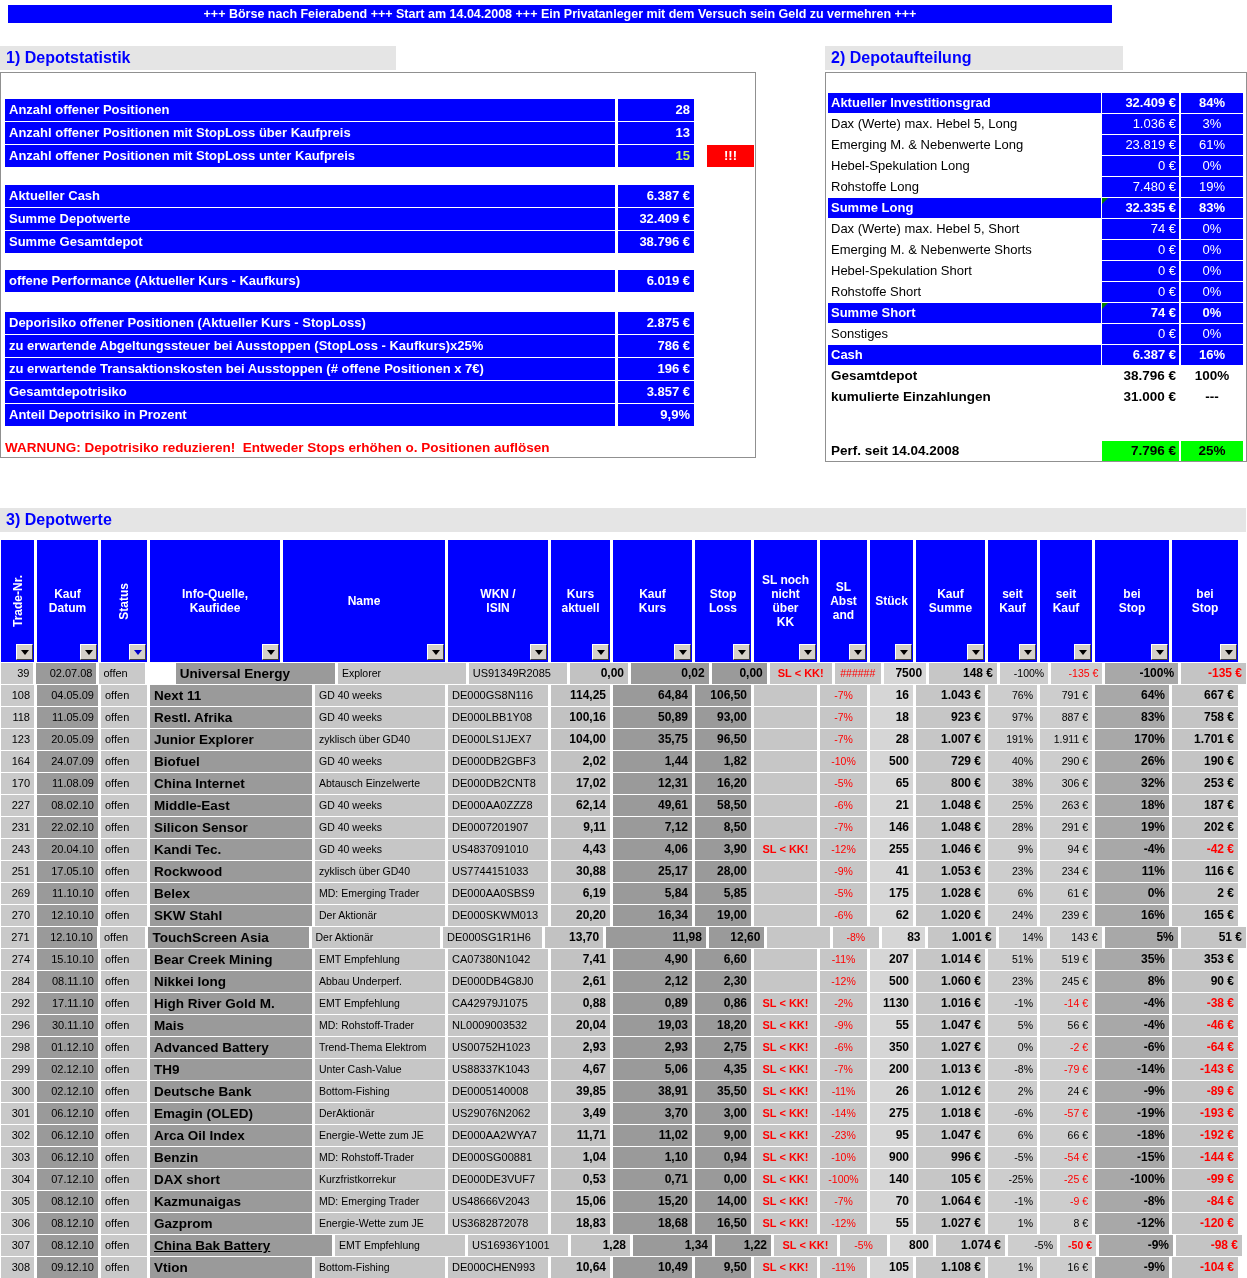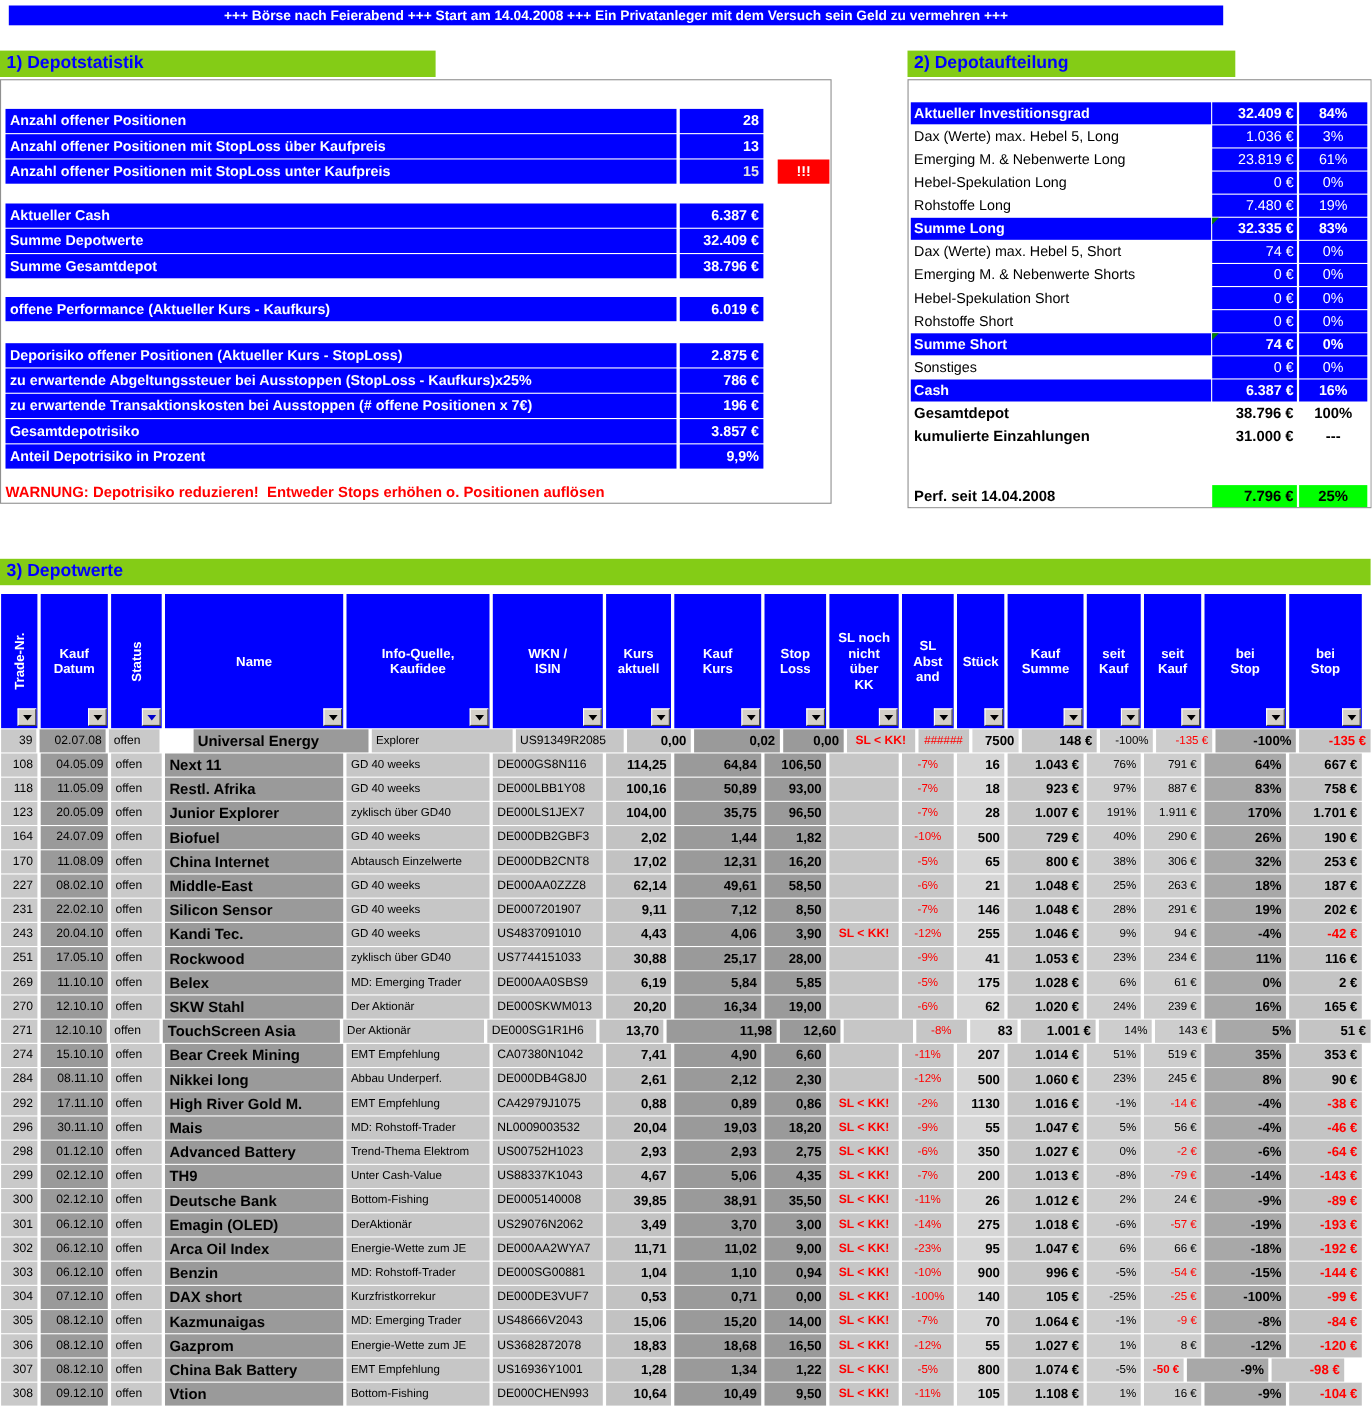--- a/index.html
+++ b/index.html
@@ -7,42 +7,42 @@
     width:1247px;height:1278px;position:relative;overflow:hidden;background:#FFFFFF;
     font-family:"Liberation Sans",sans-serif;-webkit-font-smoothing:none;
   }
   
   .banner{
     position:absolute;left:8px;top:5px;width:1104px;height:18px;background:#0000FF;
     color:#FFFFFF;font-weight:bold;font-size:12.5px;text-align:center;line-height:18px;
   }
   
   .sec-title{
-    position:absolute;background:#84cc16;color:#0000FF;font-weight:bold;font-size:16px;
+    position:absolute;background:#e5e5e5;color:#0000FF;font-weight:bold;font-size:16px;
     line-height:24px;padding-left:6px;height:24px;box-sizing:border-box;
   }
   #sec1-title{left:0;top:46px;width:396px;}
   #sec2-title{left:825px;top:46px;width:298px;}
   #sec3-title{left:0;top:508px;width:1246px;}
   
   #sec1-box{
     position:absolute;left:0;top:72px;width:756px;height:386px;box-sizing:border-box;
     border:1px solid #909090;padding-top:26px;background:#FFFFFF;
   }
   .s1row{display:flex;height:22px;margin:0 0 1px 4px;}
   .s1gap{margin-left:4px;}
   .s1label{
     width:610px;background:#0000FF;color:#FFFFFF;font-weight:bold;font-size:13px;
     line-height:22px;padding-left:4px;box-sizing:border-box;white-space:nowrap;overflow:hidden;
   }
   .s1value{
     width:76px;margin-left:3px;background:#0000FF;color:#FFFFFF;font-weight:bold;font-size:13px;
     line-height:22px;text-align:right;padding-right:4px;box-sizing:border-box;
   }
-  .s1value.red{color:#e5e5e5;}
+  .s1value.red{color:#bef264;}
   .s1alert{
     width:47px;margin-left:13px;background:#FF0000;color:#FFFFFF;font-weight:bold;font-size:13px;
     line-height:22px;text-align:center;
   }
   .s1warning{
     margin:14px 0 0 4px;color:#FF0000;font-weight:bold;font-size:13.5px;white-space:pre;
   }
   
   #sec2-box{
     position:absolute;left:825px;top:72px;width:422px;height:390px;box-sizing:border-box;
@@ -267,23 +267,23 @@
     </div>
 </div>
 
 <div class="sec-title" id="sec3-title">3) Depotwerte</div>
 <div id="table">
   <div class="hrow" id="thead">
       <div class="hcell" style="width: 33px;"><span class="vert">Trade-Nr.</span><div class="fbtn"><span class="tri"></span></div></div>
       <div class="hcell" style="width: 61px;"><span>Kauf
 Datum</span><div class="fbtn"><span class="tri"></span></div></div>
       <div class="hcell" style="width: 46px;"><span class="vert">Status</span><div class="fbtn active"><span class="tri"></span></div></div>
-      <div class="hcell" style="width: 162px;"><span>Name</span><div class="fbtn"><span class="tri"></span></div></div>
       <div class="hcell" style="width: 130px;"><span>Info-Quelle,
 Kaufidee</span><div class="fbtn"><span class="tri"></span></div></div>
+      <div class="hcell" style="width: 162px;"><span>Name</span><div class="fbtn"><span class="tri"></span></div></div>
       <div class="hcell" style="width: 100px;"><span>WKN /
 ISIN</span><div class="fbtn"><span class="tri"></span></div></div>
       <div class="hcell" style="width: 59px;"><span>Kurs
 aktuell</span><div class="fbtn"><span class="tri"></span></div></div>
       <div class="hcell" style="width: 79px;"><span>Kauf
 Kurs</span><div class="fbtn"><span class="tri"></span></div></div>
       <div class="hcell" style="width: 56px;"><span>Stop
 Loss</span><div class="fbtn"><span class="tri"></span></div></div>
       <div class="hcell" style="width: 63px;"><span>SL noch
 nicht
@@ -796,21 +796,21 @@
         <div class="dcell c12 ar bold" style="width: 69px;">1.027 €</div>
         <div class="dcell c13 ar" style="width: 49px;">1%</div>
         <div class="dcell c14 ar" style="width: 52px;">8 €</div>
         <div class="dcell c15 ar bold" style="width: 74px;">-12%</div>
         <div class="dcell c16 ar bold rednum" style="width: 66px;">-120 €</div>
       </div>
       <div class="drow">
         <div class="dcell c0 ar" style="width: 33px;">307</div>
         <div class="dcell c1 ar" style="width: 61px;">08.12.10</div>
         <div class="dcell c2 al" style="width: 46px;">offen</div>
-        <div class="dcell c3 al bold" style="width: 162px;">China Bak Battery</div>
+        <div class="dcell c3 al bold" style="width: 182px; text-decoration: underline;">China Bak Battery</div>
         <div class="dcell c4 al" style="width: 130px;">EMT Empfehlung</div>
         <div class="dcell c5 al" style="width: 100px;">US16936Y1001</div>
         <div class="dcell c6 ar bold" style="width: 59px;">1,28</div>
         <div class="dcell c7 ar bold" style="width: 79px;">1,34</div>
         <div class="dcell c8 ar bold" style="width: 56px;">1,22</div>
         <div class="dcell c9 ac bold rednum" style="width: 63px;">SL &lt; KK!</div>
         <div class="dcell c10 ac rednum" style="width: 47px;">-5%</div>
         <div class="dcell c11 ar bold" style="width: 43px;">800</div>
         <div class="dcell c12 ar bold" style="width: 69px;">1.074 €</div>
         <div class="dcell c13 ar" style="width: 49px;">-5%</div>

